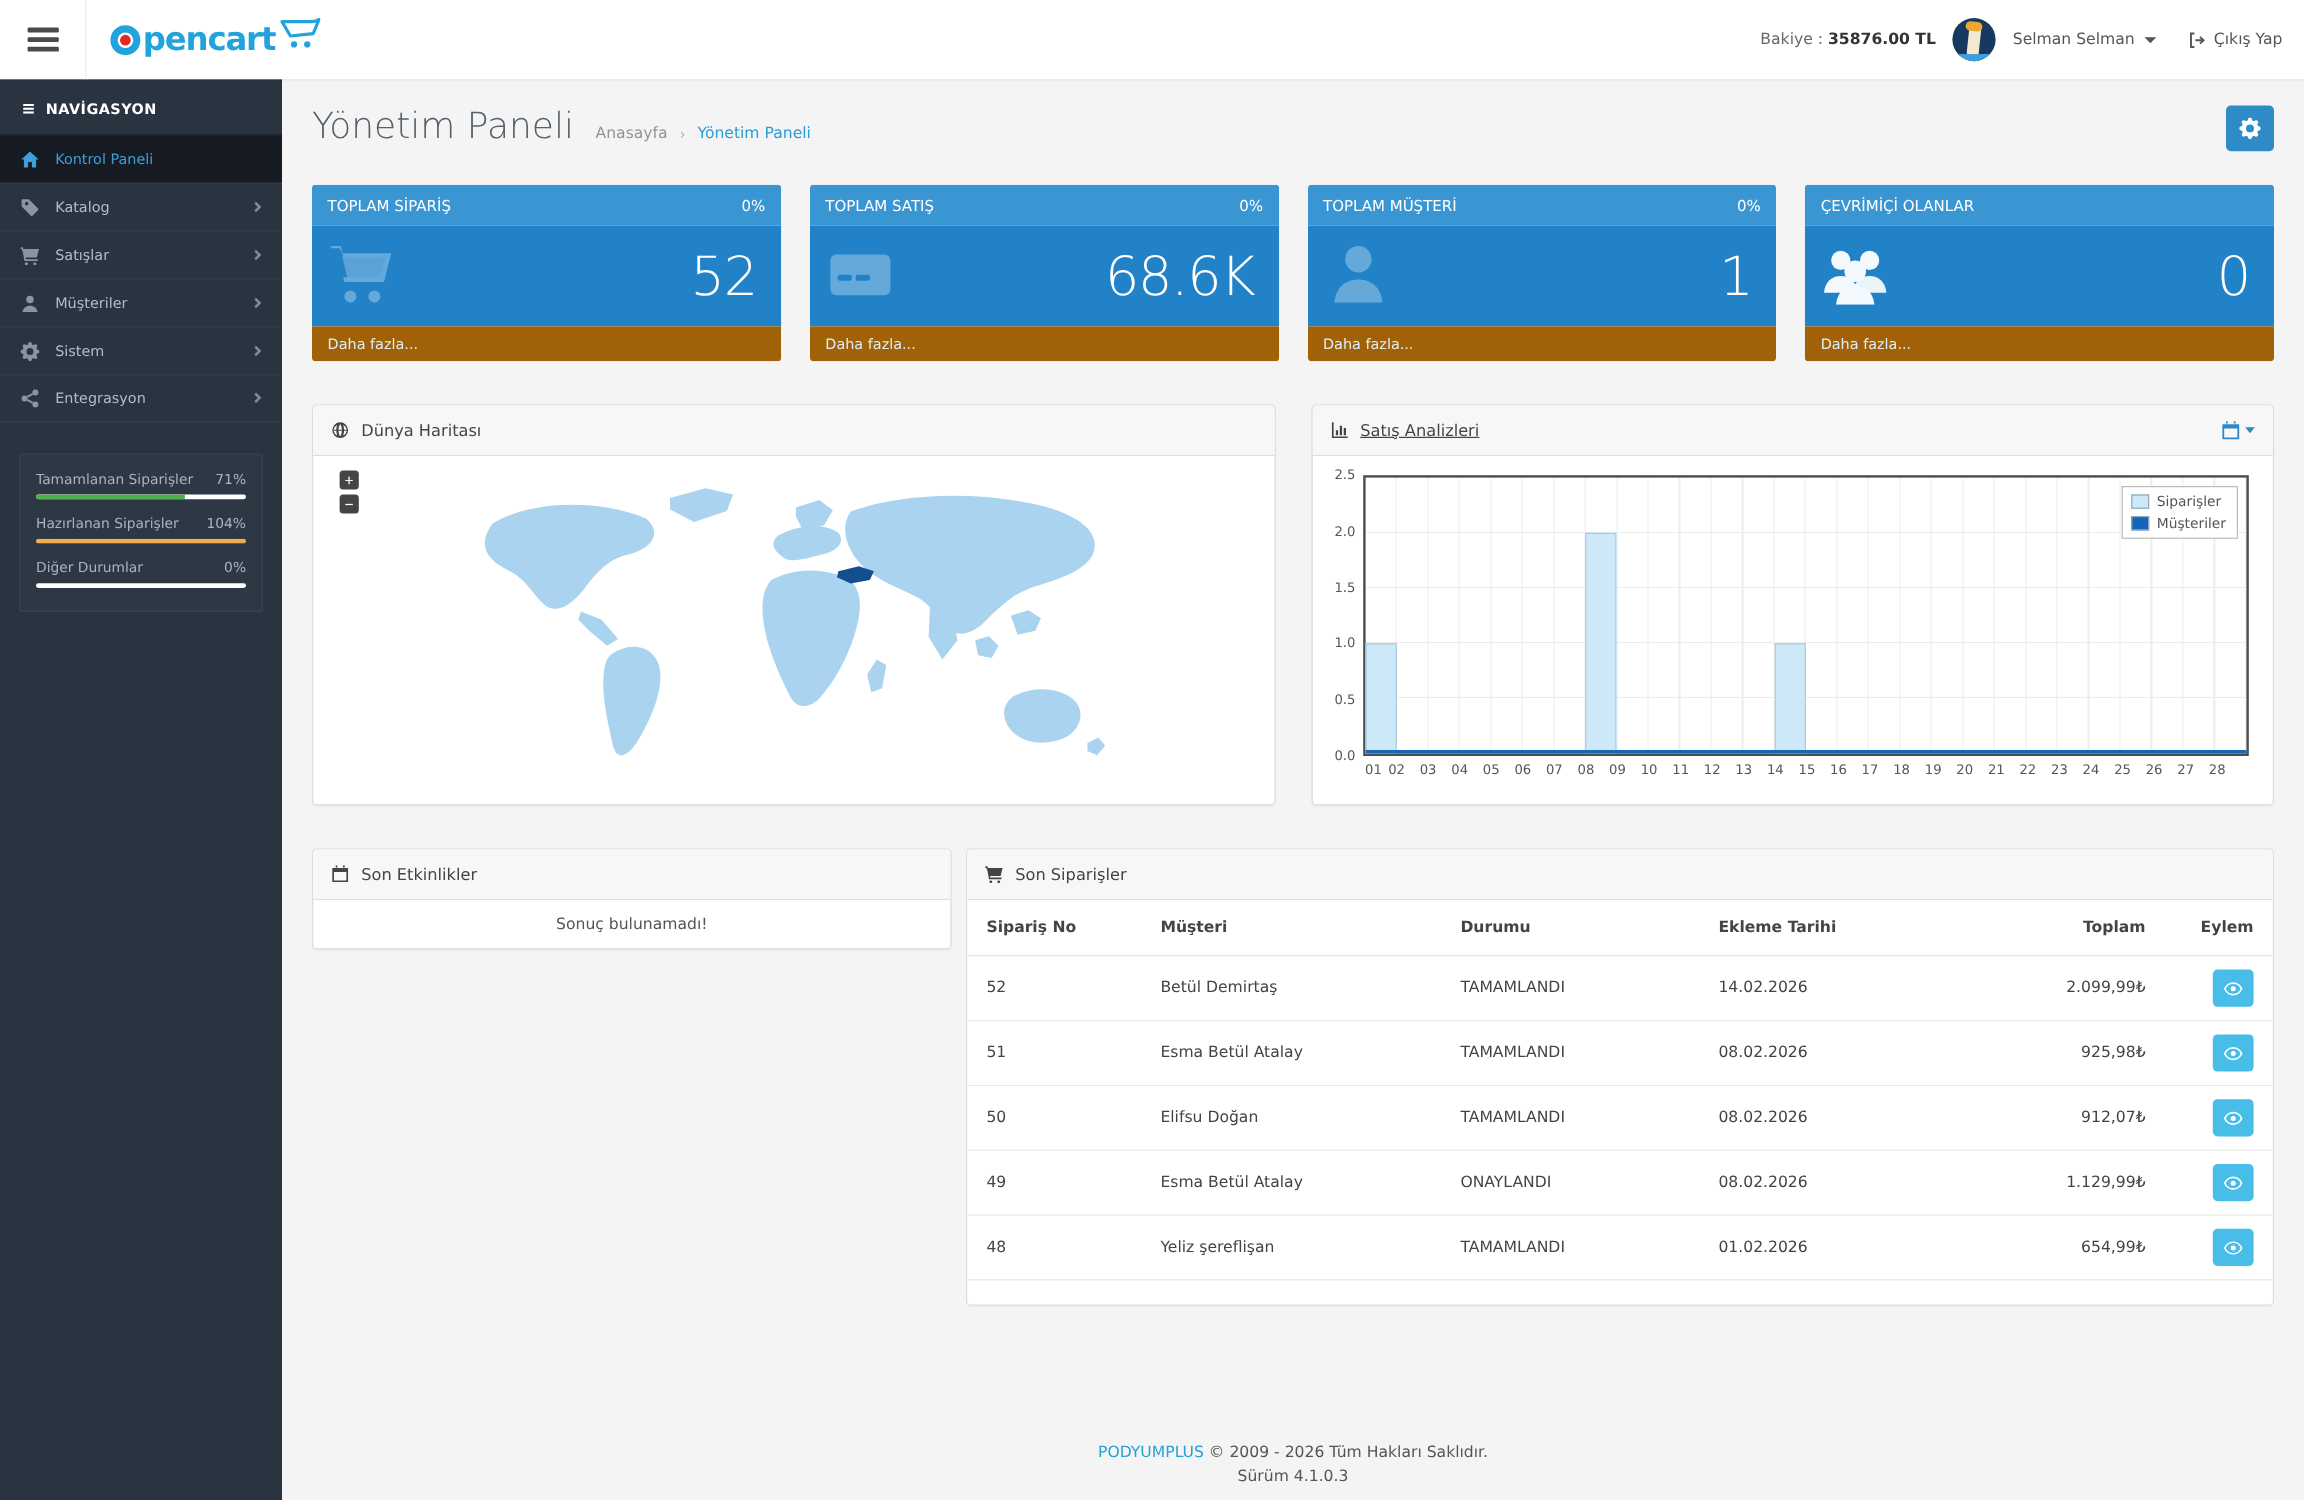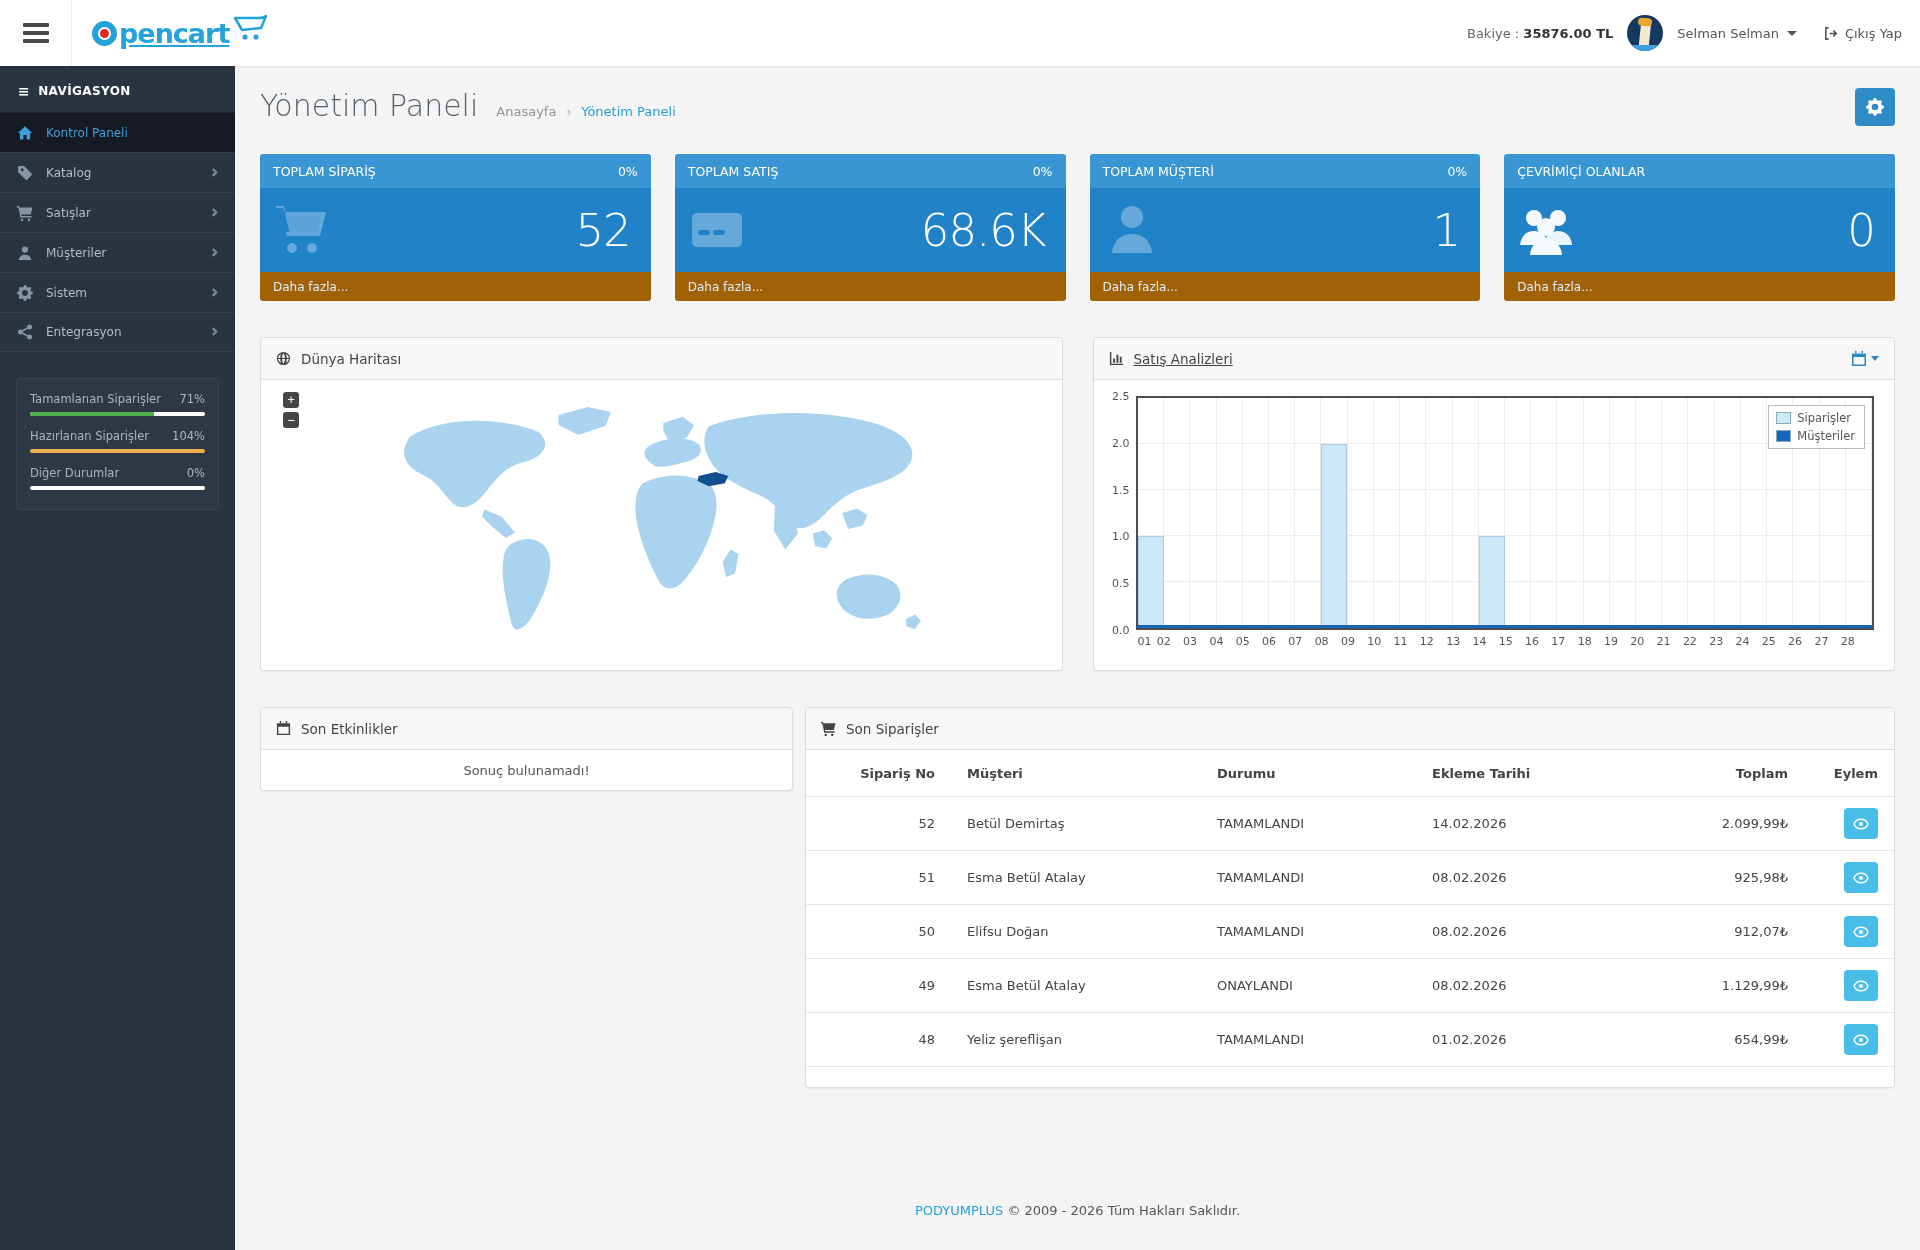--- a/index.html
+++ b/index.html
@@ -12,21 +12,21 @@
   .topbar { height:66px; background:#fff; display:flex; align-items:center;
     box-shadow:0 1px 2px rgba(0,0,0,.08); position:relative; z-index:5; }
   .burger-wrap { width:72px; display:flex; justify-content:center; align-items:center;
     align-self:stretch; border-right:1px solid #ececec; cursor:pointer; }
   .burger { width:26px; }
   .burger span { display:block; height:4px; background:#4a4a4a; border-radius:1px; margin:4px 0; }
   .logo { display:flex; align-items:center; gap:2px; padding-left:20px; cursor:pointer; }
   .logo-o { width:25px; height:25px; border-radius:50%; border:6px solid #23a3dc;
     display:flex; align-items:center; justify-content:center; background:#fff; }
   .logo-o i { width:9px; height:9px; background:#e02b20; border-radius:50%; display:block; }
-  .logo-text { color:#23a3dc; font-size:27px; font-weight:bold; letter-spacing:-1px; line-height:1;text-decoration:underline; }
+  .logo-text { color:#23a3dc; font-size:27px; font-weight:bold; letter-spacing:-1px; line-height:1; }
   .logo-cart { margin-left:2px; margin-top:-10px; }
   .topbar-right { margin-left:auto; display:flex; align-items:center; gap:14px; padding-right:18px; }
   .balance { color:#666; }
   .balance b { color:#333; }
   .avatar { width:36px; height:36px; border-radius:50%; background:#16395f; overflow:hidden;
     position:relative; flex-shrink:0; cursor:pointer; }
   .avatar .glass { position:absolute; left:13px; top:6px; width:10px; height:26px;
     background:#f3e9d2; border-radius:3px; transform:rotate(6deg); }
   .avatar .foam { position:absolute; left:11px; top:3px; width:14px; height:8px;
     background:#efa531; border-radius:4px; transform:rotate(6deg); }
@@ -123,21 +123,21 @@
   .row3 { display:flex; gap:12px; margin-top:36px; align-items:flex-start; }
   .activity-panel { width:533px; flex-shrink:0; }
   .activity-empty { height:40px; display:flex; align-items:center; justify-content:center;
     color:#555; font-size:13px; }
   .orders-panel { flex:1; }
   .orders-table { padding-bottom:20px; }
   .trow { display:grid; grid-template-columns:145px 250px 215px 265px 1fr 90px;
     align-items:center; padding:0 16px; border-bottom:1px solid #e9e9e9; }
   .trow.head { height:47px; font-weight:bold; color:#444; border-bottom:1px solid #e2e2e2; }
   .trow.datarow { height:54px; }
-  .trow .c-no { text-align:right; padding-right:32px; }
+  .trow .c-no { padding-right:14px; }
   .trow .c-total { text-align:right; }
   .trow .c-action { display:flex; justify-content:flex-end; }
   .trow.head .c-action { justify-content:flex-end; }
   .eye-btn { width:34px; height:31px; background:#47bde8; border:none; border-radius:4px;
     display:flex; align-items:center; justify-content:center; cursor:pointer; }
   .eye-btn svg { width:16px; height:16px; }
   
   .footer { position:absolute; left:0; right:0; top:1135px; text-align:center; color:#555; line-height:1.5; }
   .footer a { color:#23a1d9; text-decoration:none; cursor:pointer; }
 </style>
@@ -599,15 +599,16 @@
             </div>
         </div>
       </div>
     </section>
 
     <div class="footer">
       <div>
         <a>PODYUMPLUS</a>
         <span>© 2009 - 2026 Tüm Hakları Saklıdır.</span>
       </div>
+      <div>Sürüm 4.1.0.3</div>
     </div>
   </main>
 </div>
 
 </body></html>

